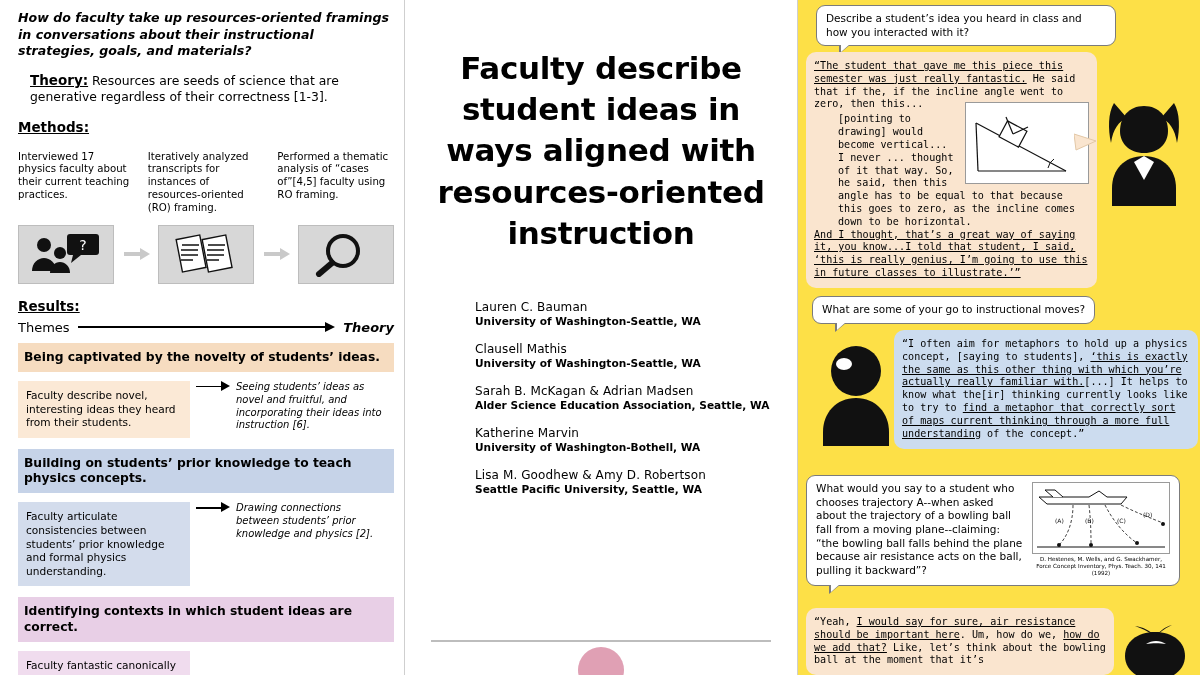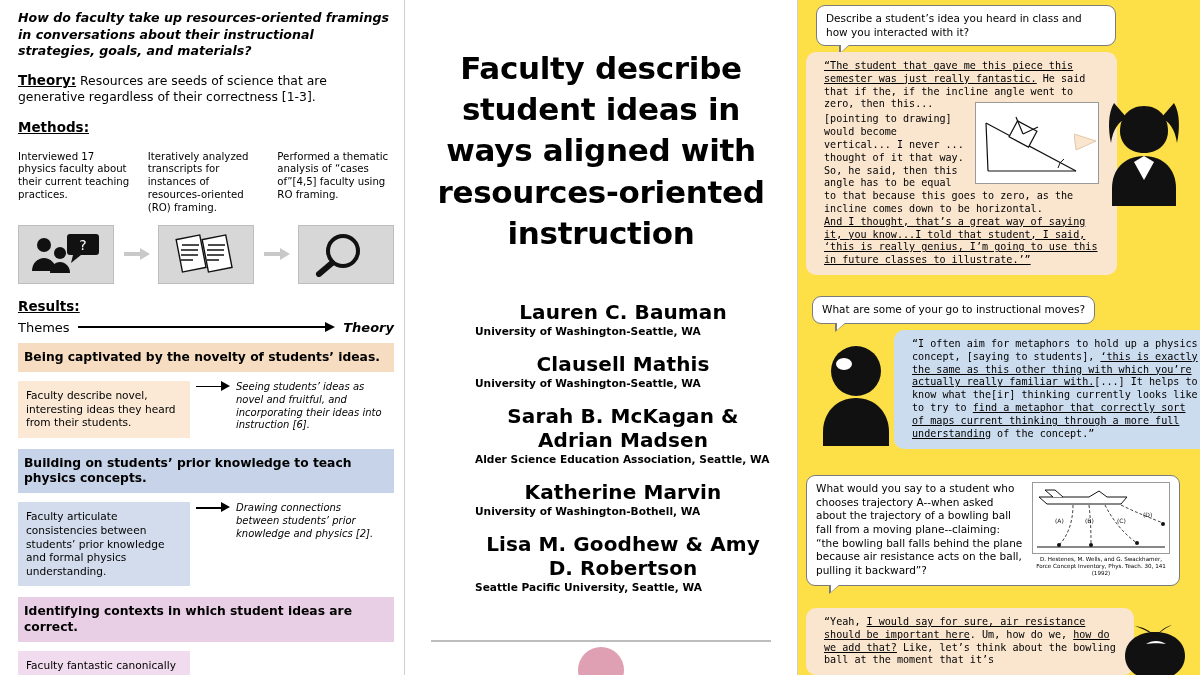--- a/index.html
+++ b/index.html
@@ -12,21 +12,21 @@
   
   .col-left{
     width:404px;height:675px;box-sizing:border-box;
     padding:8px 10px 16px 18px;position:relative;background:#fff;
   }
   .rq{
     font-weight:bold;font-style:italic;font-size:12.6px;line-height:1.32;
     margin:2px 0 12px 0;
   }
   .sec-head{font-weight:bold;font-size:13.5px;text-decoration:underline;}
-  .theory-line{font-size:12.4px;line-height:1.3;margin:0 0 13px 0;}
+  .theory-line{font-size:12.4px;line-height:1.3;margin:0 0 13px 12px;}
   .theory-line .sec-head{text-decoration:underline;}
   .methods-head{margin-bottom:6px;}
   .methods-cols{display:flex;gap:13px;margin-top:16px;}
   .methods-cols div{font-size:10.2px;line-height:1.26;width:120px;}
   .icons-row{display:flex;gap:10px;align-items:center;margin-top:10px;}
   .icon-box{
     width:99px;height:57px;background:#d7d7d7;border:1px solid #bdbdbd;
     display:flex;align-items:center;justify-content:center;position:relative;
   }
   .arrow-small{width:26px;height:12px;position:relative;}
@@ -66,21 +66,21 @@
   .col-center{
     width:392px;height:675px;box-sizing:border-box;position:relative;
     padding:48px 26px 0 26px;background:#fff;
   }
   .poster-title{
     font-family:"DejaVu Sans", sans-serif;
     font-weight:bold;font-size:31px;line-height:1.33;text-align:center;
     letter-spacing:-0.3px;margin:0 0 46px 0;
   }
   .author{margin:0 0 15px 0;padding-left:44px;}
-  .author .nm{font-size:20px;font-weight:bold;letter-spacing:0.1px;text-align:center;}
+  .author .nm{font-size:12px;font-weight:normal;letter-spacing:0.1px;}
   .author .af{font-size:10.6px;font-weight:bold;margin-top:1px;}
   .center-rule{
     position:absolute;left:26px;right:26px;bottom:33px;height:2.5px;background:#bdbdbd;
   }
   .center-circle{
     position:absolute;left:50%;transform:translateX(-50%);bottom:-18px;
     width:46px;height:46px;border-radius:50%;background:#e0a0b4;
   }
 
   
@@ -94,21 +94,21 @@
   }
   .q-bubble:after{
     content:"";position:absolute;left:22px;bottom:-9px;
     border-top:9px solid #7b7b7b;border-right:11px solid transparent;
   }
   .q-bubble:before{
     content:"";position:absolute;left:24px;bottom:-7px;z-index:2;
     border-top:8px solid #fff;border-right:9px solid transparent;
   }
   .ans-bubble{
-    border-radius:10px;padding:8px 18px;font-size:10.1px;line-height:1.27;
+    border-radius:10px;padding:8px 8px;font-size:10.1px;line-height:1.27;
     font-family:"DejaVu Sans Mono", monospace;position:relative;
   }
   .ans-orange{background:#fae5cf;}
   .ans-blue{background:#ccdcef;}
   .u{text-decoration:underline;}
   .person{position:absolute;}
 
   .diagram-box{
     border:1px solid #9a9a9a;background:#fff;position:relative;
   }
@@ -243,21 +243,21 @@
         <svg width="120" height="78" viewBox="0 0 120 78" aria-hidden="true">
           <path d="M10 20 L100 68" stroke="#111" stroke-width="1.2" fill="none"></path>
           <path d="M100 68 L12 68" stroke="#111" stroke-width="1.2" fill="none"></path>
           <path d="M10 20 L12 68" stroke="#111" stroke-width="1.2" fill="none"></path>
           <rect x="36" y="22" width="22" height="18" transform="rotate(28 47 31)" fill="#fff" stroke="#111" stroke-width="1.2"></rect>
           <path d="M47 31 L40 14" stroke="#111" stroke-width="1.2"></path>
           <path d="M47 31 L62 24" stroke="#111" stroke-width="1.2"></path>
           <path d="M88 56 a14 14 0 0 0 -6 9" stroke="#111" stroke-width="1" fill="none"></path>
         </svg>
       </div>
-      <div style="margin-top:2px;">[pointing to drawing] would become vertical... I never ... thought of it that way. So, he said, then this angle has to be equal to that because this goes to zero, as the incline comes down to be horizontal.</div>
+      <div style="margin-top:2px;margin-left:24px;">[pointing to drawing] would become vertical... I never ... thought of it that way. So, he said, then this angle has to be equal to that because this goes to zero, as the incline comes down to be horizontal.</div>
       <span class="u"> And I thought, that’s a great way of saying it, you know...I told that student, I said, ‘this is really genius, I’m going to use this in future classes to illustrate.’”</span>
     </div>
 
     <div class="person" style="left:298px;top:98px;">
       <svg width="96" height="110" viewBox="0 0 96 110" aria-hidden="true">
         <path d="M48 8c-15 0-24 11-24 25 0 12 9 22 24 22s24-10 24-22C72 19 63 8 48 8z" fill="#111"></path>
         <path d="M18 5c-6 10-6 26-3 40 2-14 8-22 16-25z" fill="#111"></path>
         <path d="M78 5c6 10 6 26 3 40-2-14-8-22-16-25z" fill="#111"></path>
         <path d="M48 58c-20 0-32 14-32 32v18h64V90c0-18-12-32-32-32z" fill="#111"></path>
         <path d="M48 58l-10 6 10 18 10-18z" fill="#fff"></path>

